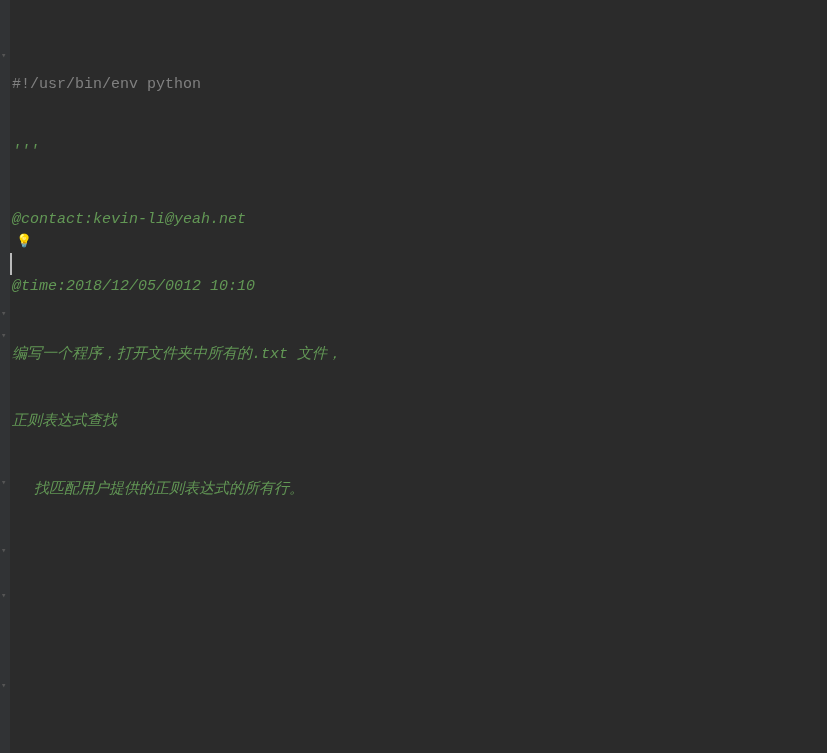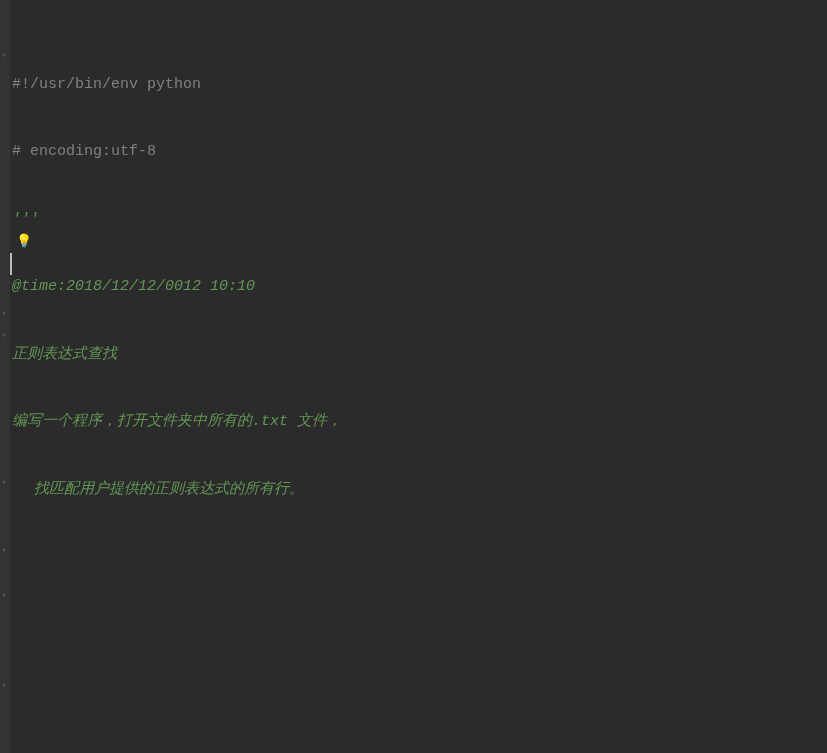--- a/index.html
+++ b/index.html
@@ -64,25 +64,25 @@
     <div class="fold-marker" style="top:330px;">▾</div>
     <div class="fold-marker" style="top:477px;">▾</div>
     <div class="fold-marker" style="top:545px;">▾</div>
     <div class="fold-marker" style="top:590px;">▾</div>
     <div class="fold-marker" style="top:680px;">▾</div>
   </div>
   <span class="bulb">💡</span>
   <div class="code">
     <div class="cursor"></div>
     <div class="line"><span class="c-comment">#!/usr/bin/env python</span></div>
-    <div class="line"><span class="c-comment"># encoding:utf-8</span></div>
     <div class="line"><span class="c-docstring">'''</span></div>
-    <div class="line"><span class="c-docstring">@time:2018/12/12/0012 10:10</span></div>
+    <div class="line"><span class="c-docstring">@contact:kevin-li@yeah.net</span></div>
+    <div class="line"><span class="c-docstring">@time:2018/12/05/0012 10:10</span></div>
+    <div class="line"><span class="c-docstring"><span>编写一个程序，打开文件夹中所有的</span><span>.txt</span><span> 文件，</span></span></div>
     <div class="line"><span class="c-docstring">正则表达式查找</span></div>
-    <div class="line"><span class="c-docstring"><span>编写一个程序，打开文件夹中所有的</span><span>.txt</span><span> 文件，</span></span></div>
     <div class="line"><span class="c-docstring" style="padding-left:22px;">找匹配用户提供的正则表达式的所有行。</span></div>
     
     
     
     
     
     
     
     
     

